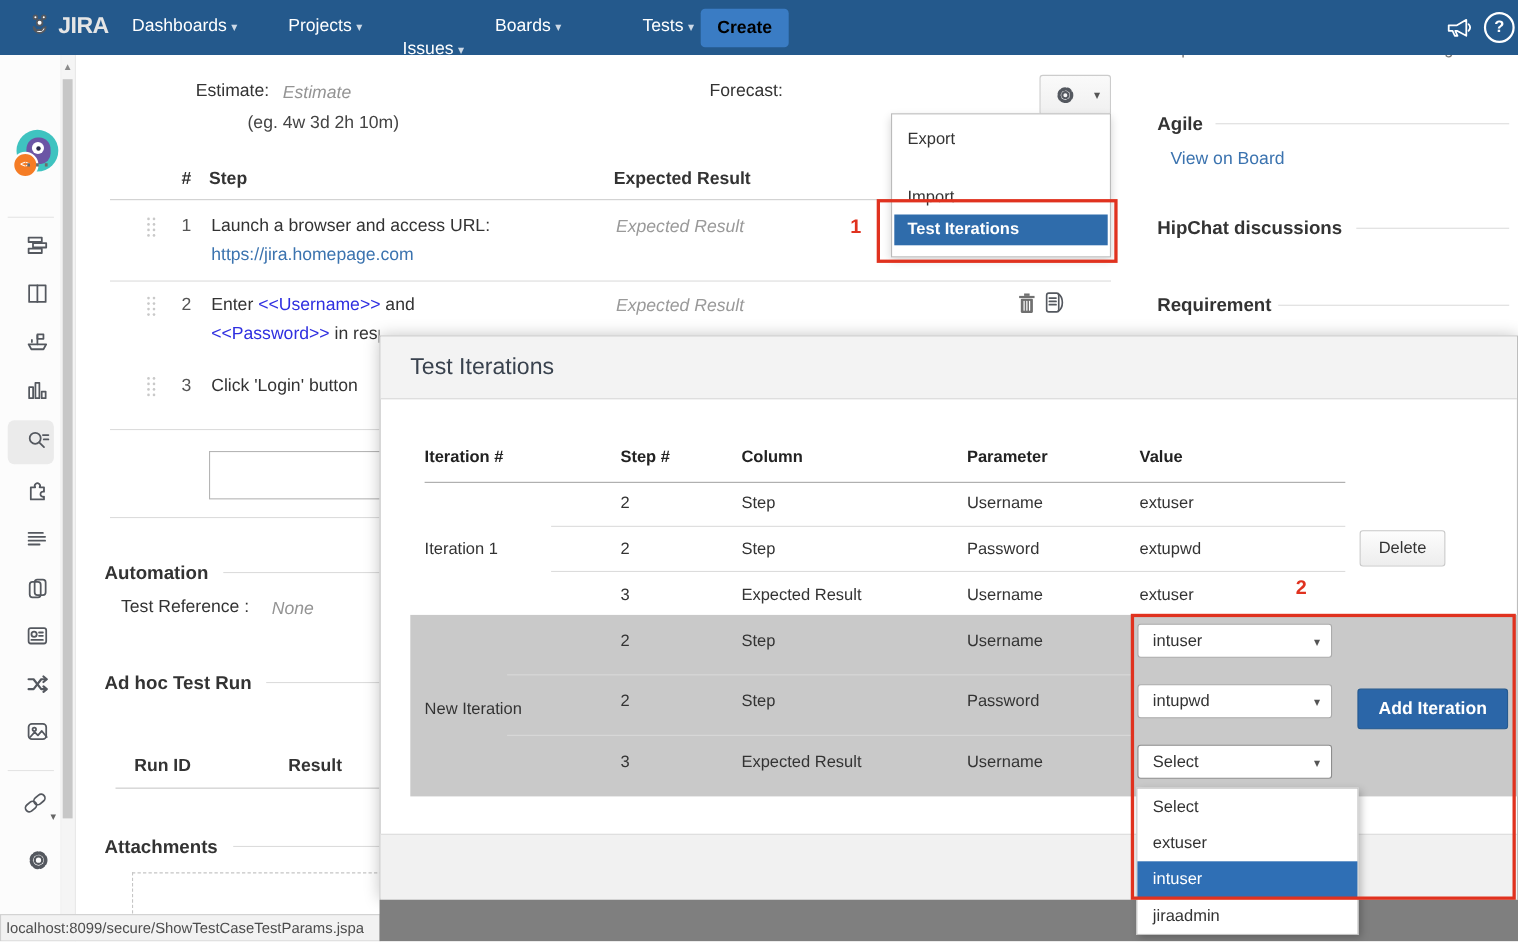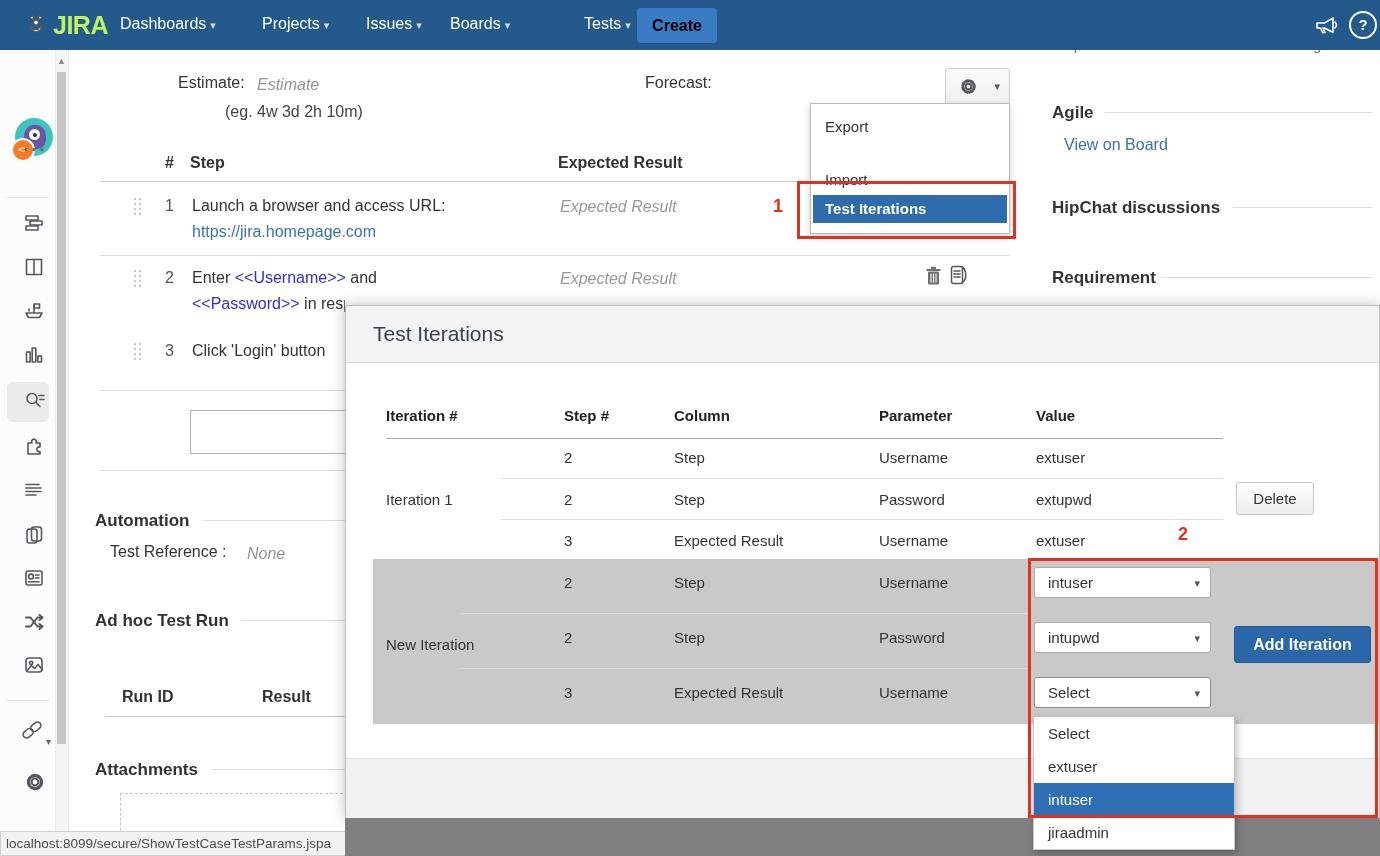--- a/index.html
+++ b/index.html
@@ -103,25 +103,25 @@
   <div id="nav">
     <div style="position:absolute;left:24px;top:11px;display:flex;align-items:center;cursor:pointer;">
       <span class="ic" style="position:static;margin-right:5px;">
         <svg width="24" height="26" viewBox="0 0 24 26">
           <circle cx="8.2" cy="4.6" r="1.7" fill="#fff"></circle>
             <circle cx="15.8" cy="4.6" r="1.7" fill="#fff"></circle>
           <circle cx="12" cy="9.6" r="2.6" fill="#fff"></circle>
           <path d="M6.5 13.5 a5.5 5.5 0 0 0 11 0 l-2.4 1 -1.4 2 -2.4-0.4 -2.4 0.4 -1.4-2 z" fill="#fff"></path>
         </svg>
       </span>
-      <span style="color:#bef264;font-size:25px;font-weight:700;letter-spacing:-0.5px;">JIRA</span>
+      <span style="color:#e5e5e5;font-size:21px;font-weight:700;letter-spacing:-0.5px;">JIRA</span>
     </div>
     <div class="navitem" style="left:120px;"><span>Dashboards</span><span class="navcaret">▾</span></div>
     <div class="navitem" style="left:262px;"><span>Projects</span><span class="navcaret">▾</span></div>
-    <div class="navitem" style="left:366px;"><span>Issues</span><span class="navcaret">▾</span></div>
+    <div class="navitem" style="left:366px;margin-top:21px;"><span>Issues</span><span class="navcaret">▾</span></div>
     <div class="navitem" style="left:450px;"><span>Boards</span><span class="navcaret">▾</span></div>
     <div class="navitem" style="left:584px;"><span>Tests</span><span class="navcaret">▾</span></div>
     <button id="createBtn">Create</button>
     <span class="ic" style="left:1314px;top:13px;">
       <svg width="26" height="24" viewBox="0 0 26 24">
           <path d="M3 10 v5 h3.5 l2 4.5 h2.5 l-2-4.5 h1.5 l8.5 4.5 V5 l-8.5 5 H3 z" stroke="#fff" fill="none" stroke-width="1.6"></path>
           <path d="M21 9 q3 3 0 6" stroke="#fff" fill="none" stroke-width="1.6"></path>
         </svg>
     </span>
     <div id="helpBtn">?</div>

